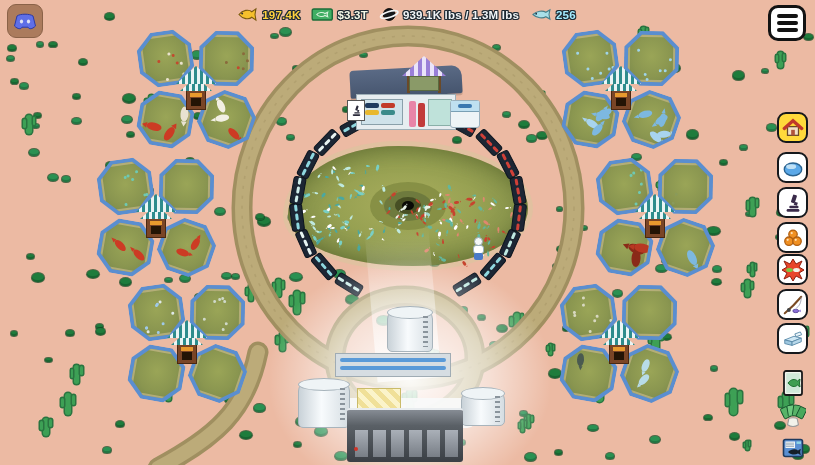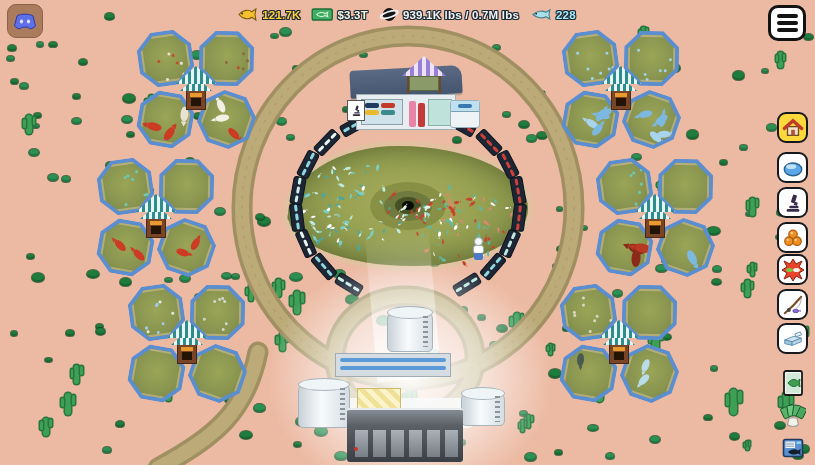--- a/index.html
+++ b/index.html
@@ -924,48 +924,48 @@
   </div>
 
   <div id="hud">
       <div class="stat">
         <span class="sicon">
           <svg width="22" height="15" viewBox="0 0 24 16">
             <path d="M3 8c4-5 11-6 14-3l4.5-3-1 6 1 6-4.5-3c-3 3-10 2-14-3z" fill="#f5c02c" stroke="#7a5a10" stroke-width="1.2"></path>
             <circle cx="6.5" cy="7" r="1.1" fill="#333"></circle>
           </svg>
         </span>
-        <span class="sval" style="color:#ffd23d">121.7K</span>
+        <span class="sval" style="color:#ffd23d">197.4K</span>
       </div>
       <div class="stat">
         <span class="sicon">
           <svg width="22" height="15" viewBox="0 0 24 16">
             <rect x="1" y="2" width="22" height="12" rx="2" fill="#3fae63" stroke="#1c6e3a" stroke-width="1.6"></rect>
             <path d="M6 8c2-2.5 7-3 9-1l3-1.5-.6 2.5.6 2.5-3-1.5c-2 2-7 1.5-9-1z" fill="none" stroke="#d8f2dc" stroke-width="1.2"></path>
           </svg>
         </span>
         <span class="sval" style="color:#f5f9e8">$3.3T</span>
       </div>
       <div class="stat">
         <span class="sicon">
           <svg width="20" height="17" viewBox="0 0 22 18">
             <circle cx="11" cy="9" r="6.5" fill="#14181c" stroke="#000"></circle>
             <ellipse cx="11" cy="9" rx="10" ry="3.2" fill="none" stroke="#f2f5f7" stroke-width="1.8" transform="rotate(-18 11 9)"></ellipse>
           </svg>
         </span>
-        <span class="sval" style="color:#f2f5f7">939.1K lbs / 0.7M lbs</span>
+        <span class="sval" style="color:#f2f5f7">939.1K lbs / 1.3M lbs</span>
       </div>
       <div class="stat">
         <span class="sicon">
           <svg width="22" height="13" viewBox="0 0 24 14">
             <path d="M3 7c4-4 11-4.6 14-2.4l4.5-2.6-1 5 1 5-4.5-2.6c-3 2.2-10 1.6-14-2.4z" fill="#a8dfe8" stroke="#46808c" stroke-width="1.2"></path>
             <circle cx="6.5" cy="6.2" r="1" fill="#234"></circle>
           </svg>
         </span>
-        <span class="sval" style="color:#a5ecff">228</span>
+        <span class="sval" style="color:#a5ecff">256</span>
       </div>
     </div>
 
   <button id="discord">
     <span class="sicon">
       <svg width="24" height="18" viewBox="0 0 24 18">
           <path d="M4 4 C7 1.6 17 1.6 20 4 L22.5 14 C19 17.5 16 17.3 15 15.2 L9 15.2 C8 17.3 5 17.5 1.5 14 Z" fill="#5f6fe8" stroke="#2a3aa8" stroke-width="1"></path>
           <ellipse cx="8.5" cy="9.5" rx="1.6" ry="2" fill="#dfe2f5"></ellipse>
           <ellipse cx="15.5" cy="9.5" rx="1.6" ry="2" fill="#dfe2f5"></ellipse>
         </svg>

